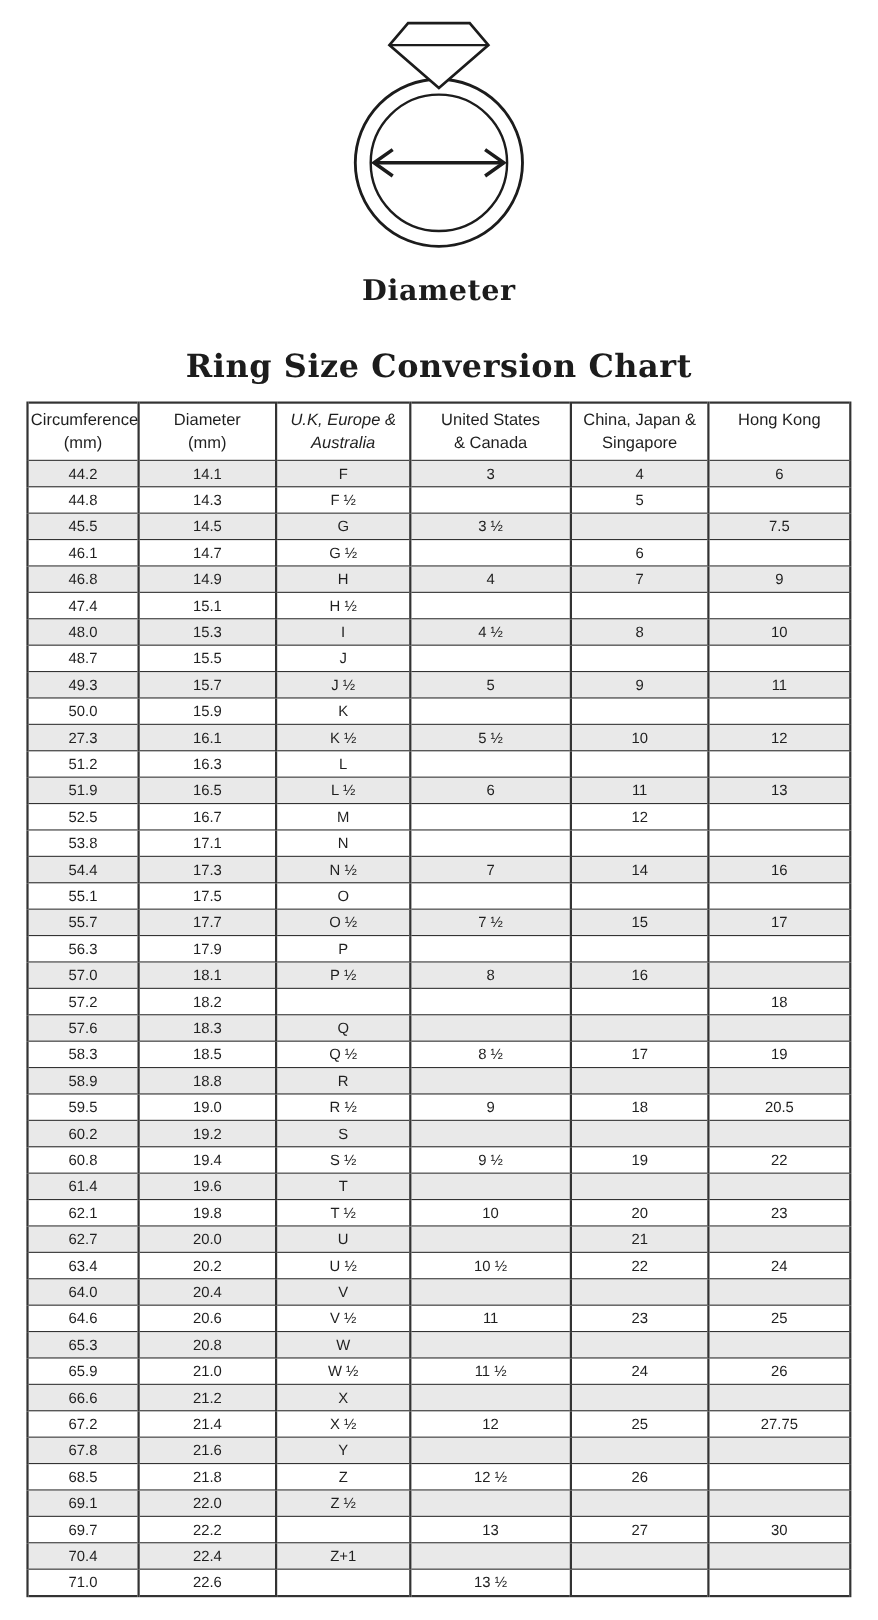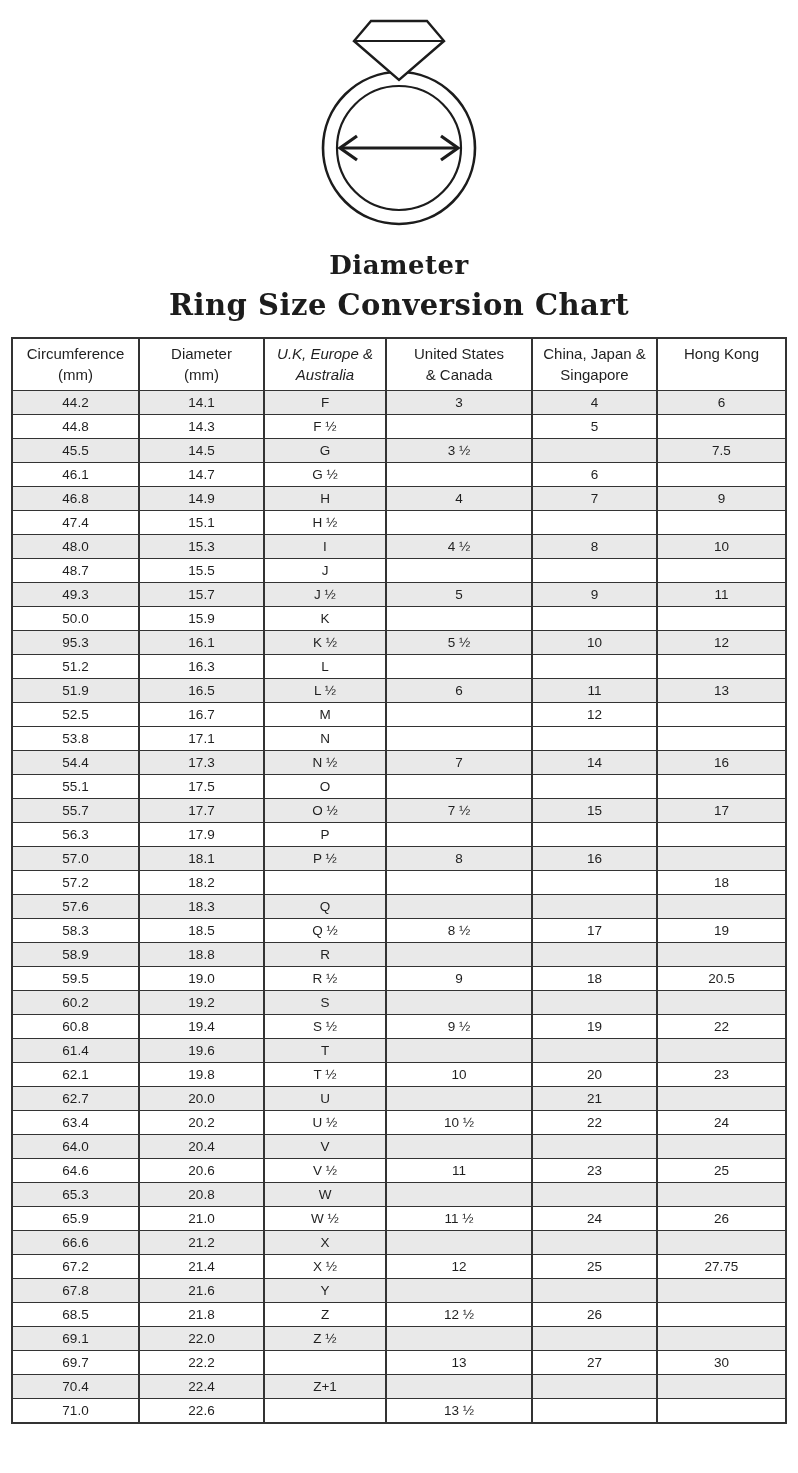--- a/index.html
+++ b/index.html
@@ -24,21 +24,21 @@
   .diameter-label {
     margin-top: 20px;
     text-align: center;
     font-family: "DejaVu Serif", "Liberation Serif", serif;
     font-weight: 700;
     font-size: 26px;
     letter-spacing: 0.5px;
     color: #1c1c1c;
   }
   .page-title {
-    margin-top: 8px;
+    margin-top: 36px;
     text-align: center;
     font-family: "DejaVu Serif", "Liberation Serif", serif;
     font-weight: 700;
     font-size: 29px;
     letter-spacing: 0.5px;
     color: #1c1c1c;
   }
   table.conversion {
     width: 750px;
     margin: 15px auto 0;
@@ -65,21 +65,21 @@
   }
   table.conversion td {
     height: 24px;
     font-size: 13.5px;
     line-height: 1;
     padding: 0 2px;
     vertical-align: middle;
     color: #1f1f1f;
   }
   table.conversion tr.alt td { background: #e9e9e9; }
-  table.conversion th:nth-child(1) { width: 127px; }
+  table.conversion th:nth-child(1) { width: 101px; }
   table.conversion th:nth-child(2) { width: 125px; }
   table.conversion th:nth-child(3) { width: 122px; font-style: italic; }
   table.conversion th:nth-child(4) { width: 146px; }
   table.conversion th:nth-child(5) { width: 125px; }
   table.conversion th:nth-child(6) { width: 129px; margin-top: 13px; }
 </style>
 </head>
 <body>
 
 <div class="page">
@@ -200,21 +200,21 @@
         </tr>
         <tr>
           <td>50.0</td>
           <td>15.9</td>
           <td>K</td>
           <td></td>
           <td></td>
           <td></td>
         </tr>
         <tr class="alt">
-          <td>95.3</td>
+          <td>27.3</td>
           <td>16.1</td>
           <td>K ½</td>
           <td>5 ½</td>
           <td>10</td>
           <td>12</td>
         </tr>
         <tr>
           <td>51.2</td>
           <td>16.3</td>
           <td>L</td>

